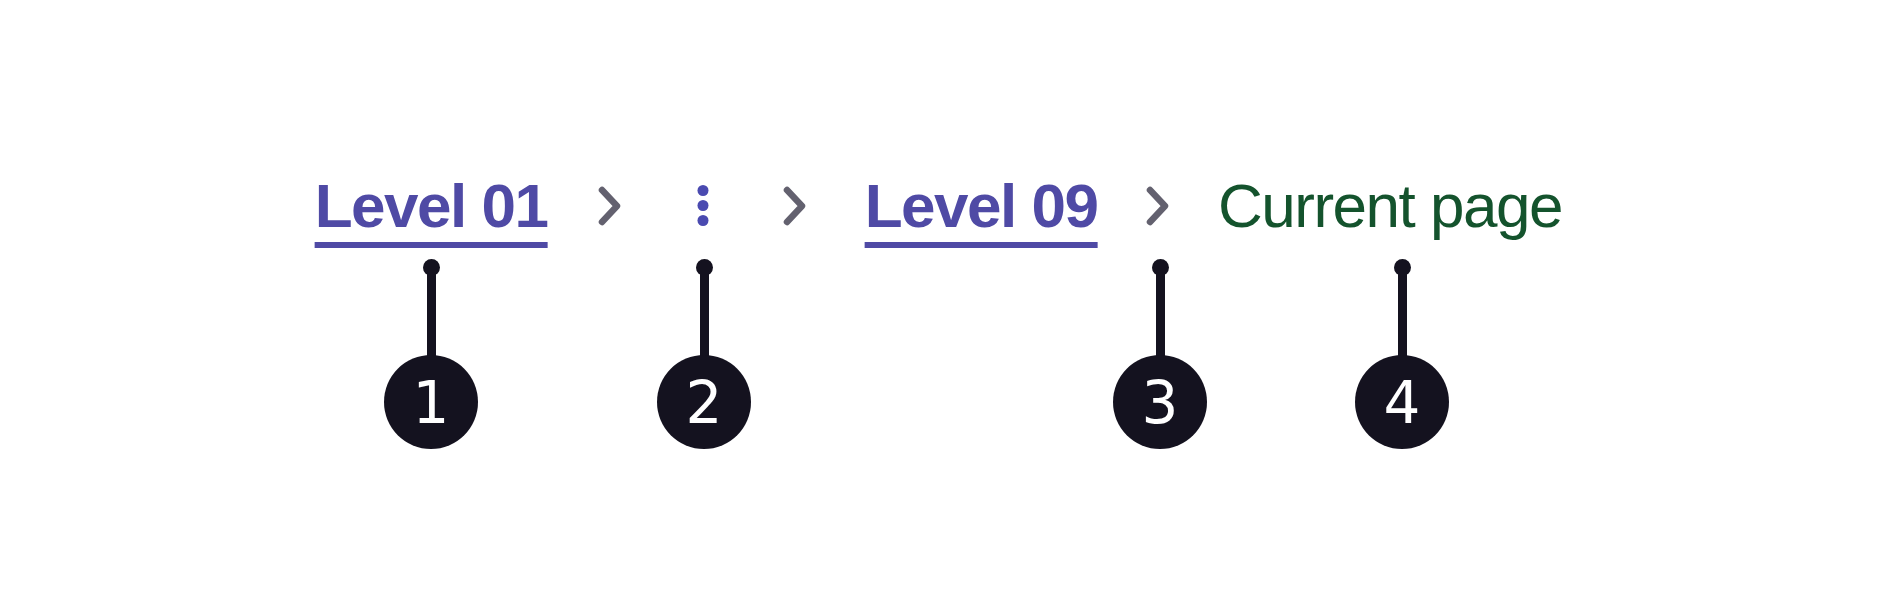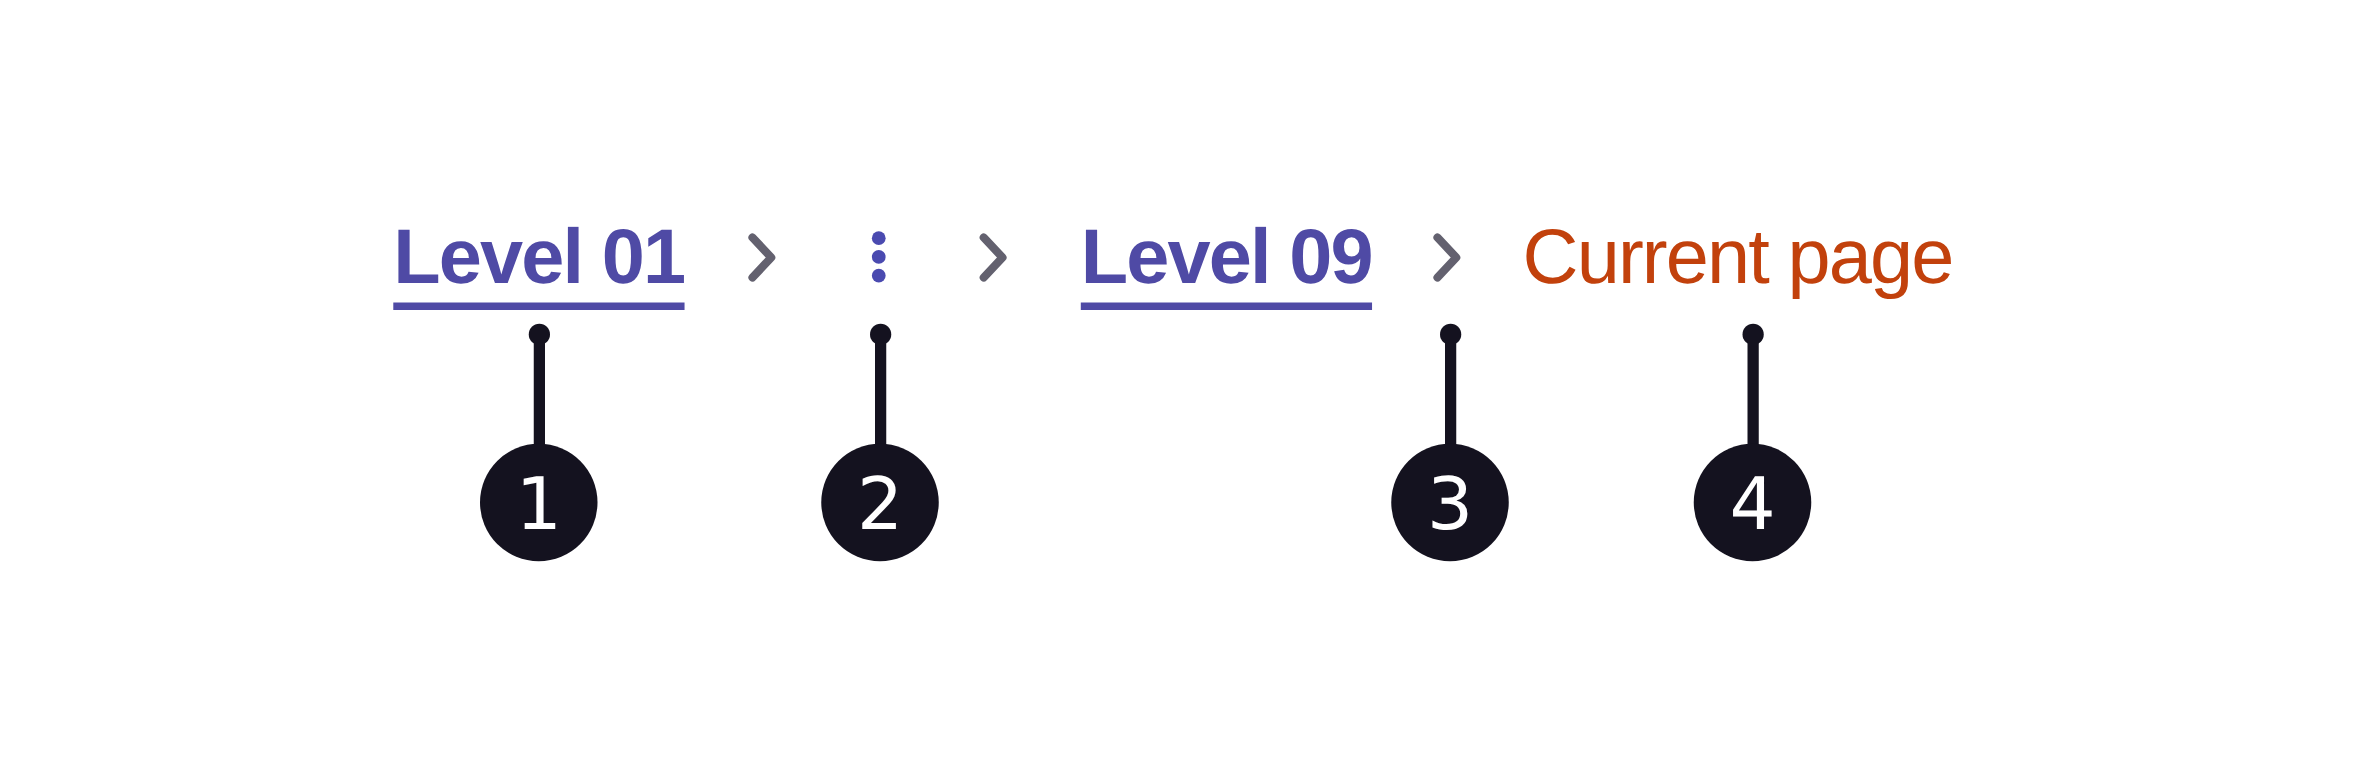--- a/index.html
+++ b/index.html
@@ -24,21 +24,21 @@
     white-space: nowrap;
     text-decoration: none;
     cursor: pointer;
   }
   .crumb.link {
     color: #4F4AA5;
     font-weight: 700;
     border-bottom: 6px solid #4F4AA5;
   }
   .crumb.current {
-    color: #c2410c;
+    color: #14532d;
     font-weight: 400;
     cursor: default;
   }
 
   .sep {
     position: absolute;
     top: 184px;
     transform: translateX(-50%);
     width: 26px;
     height: 44px;

